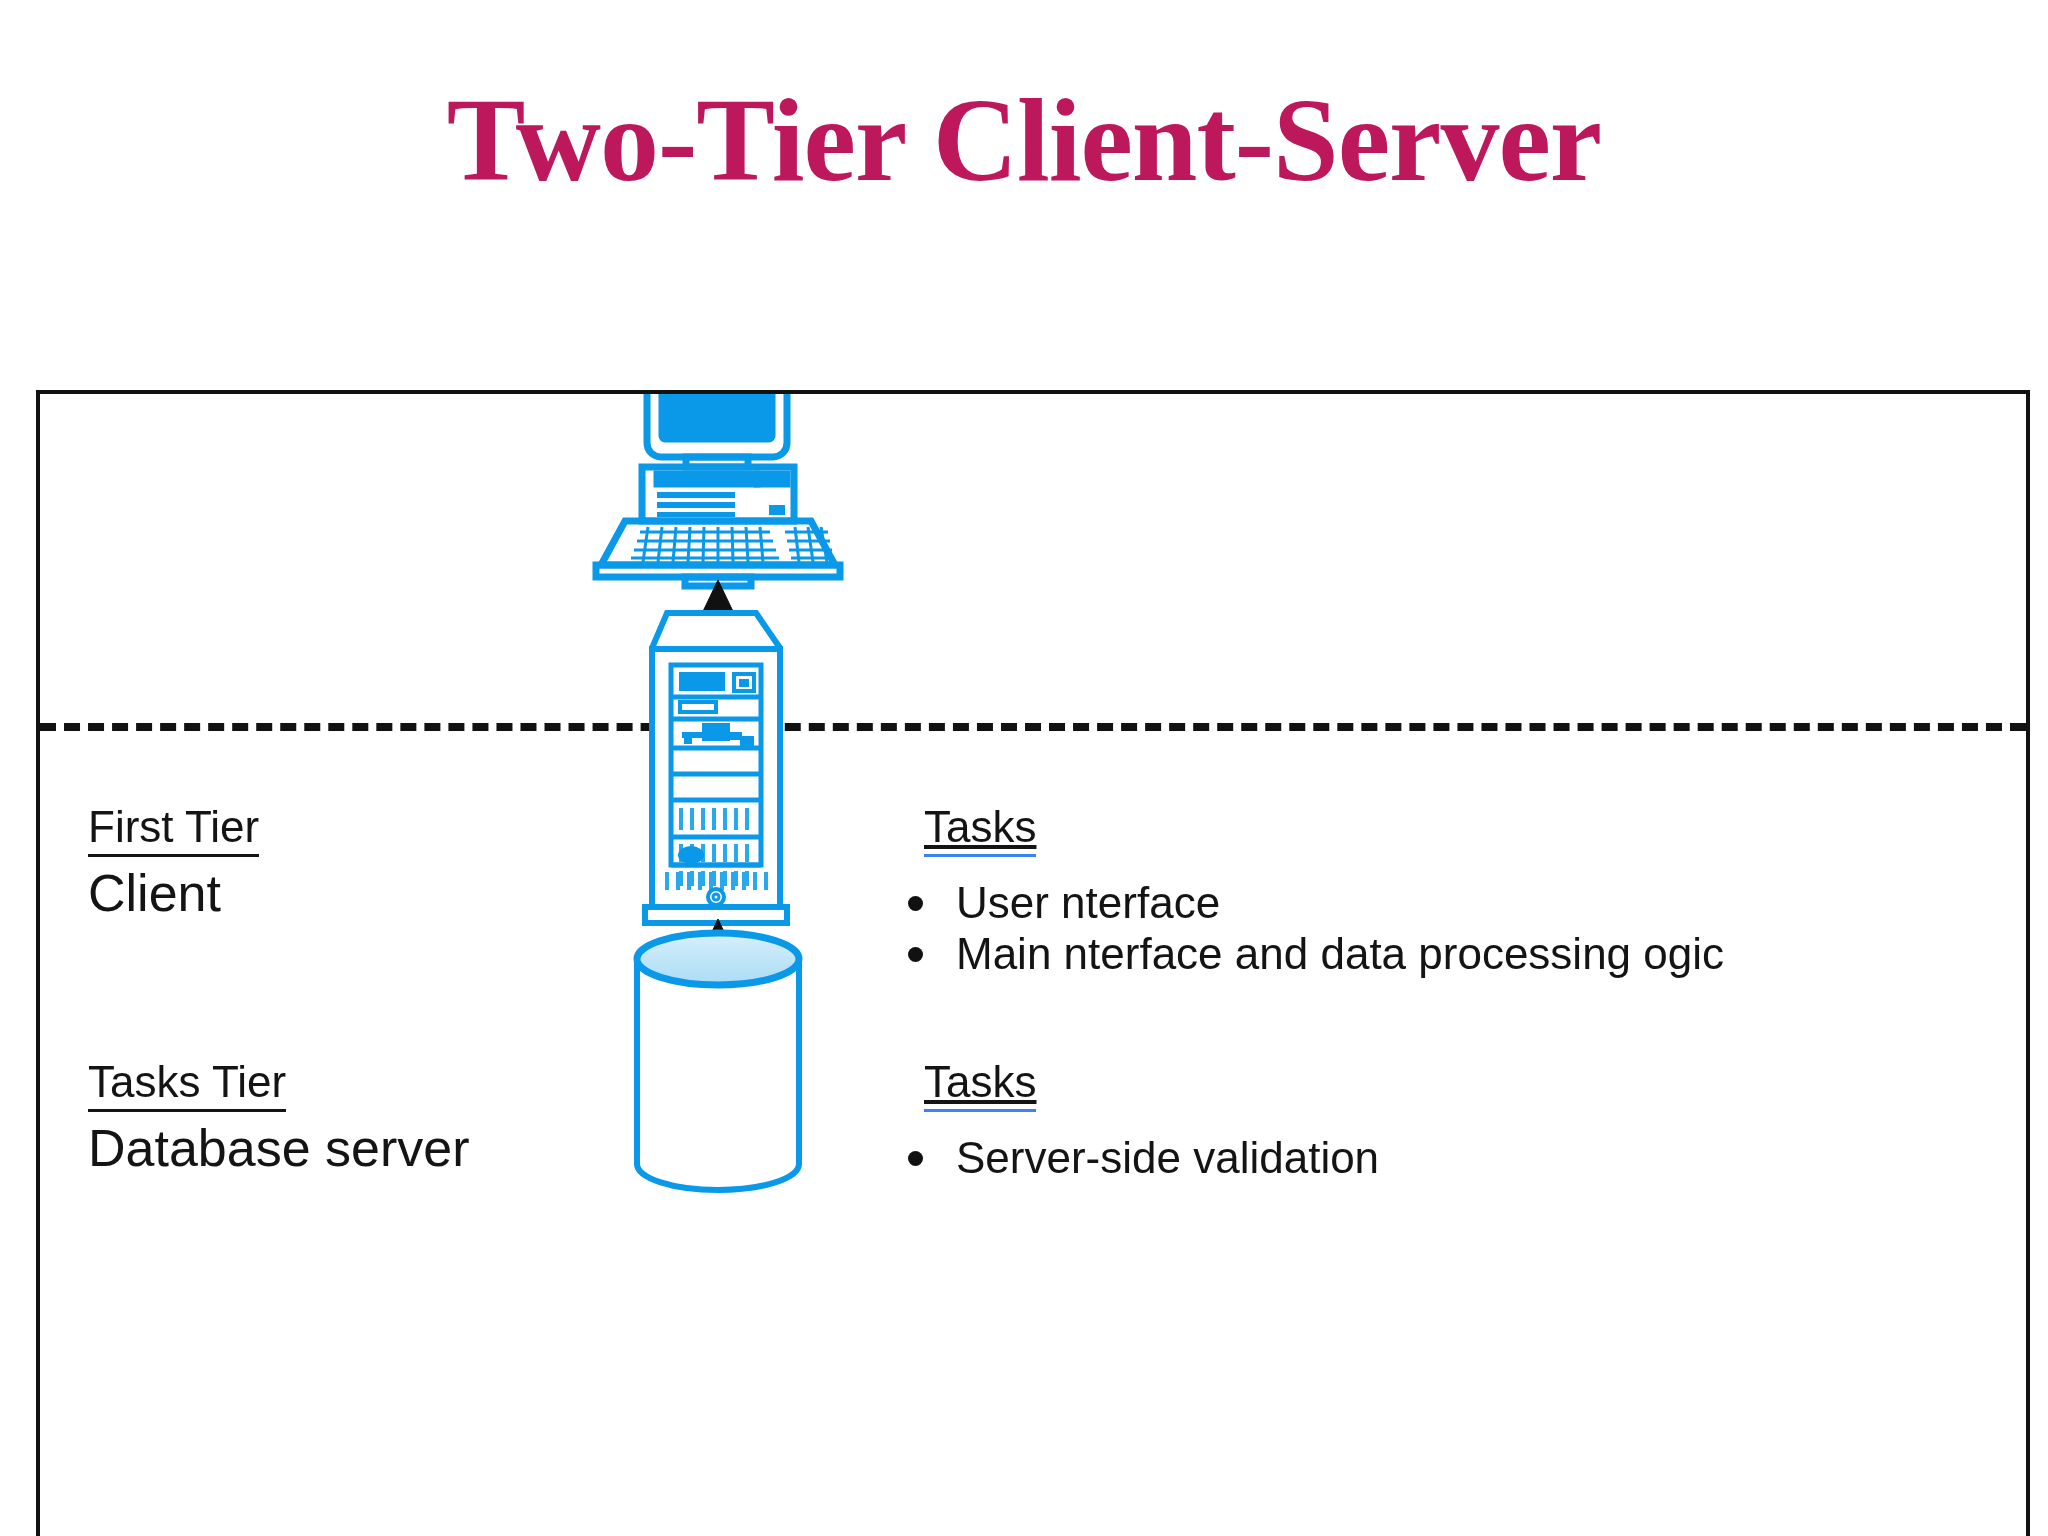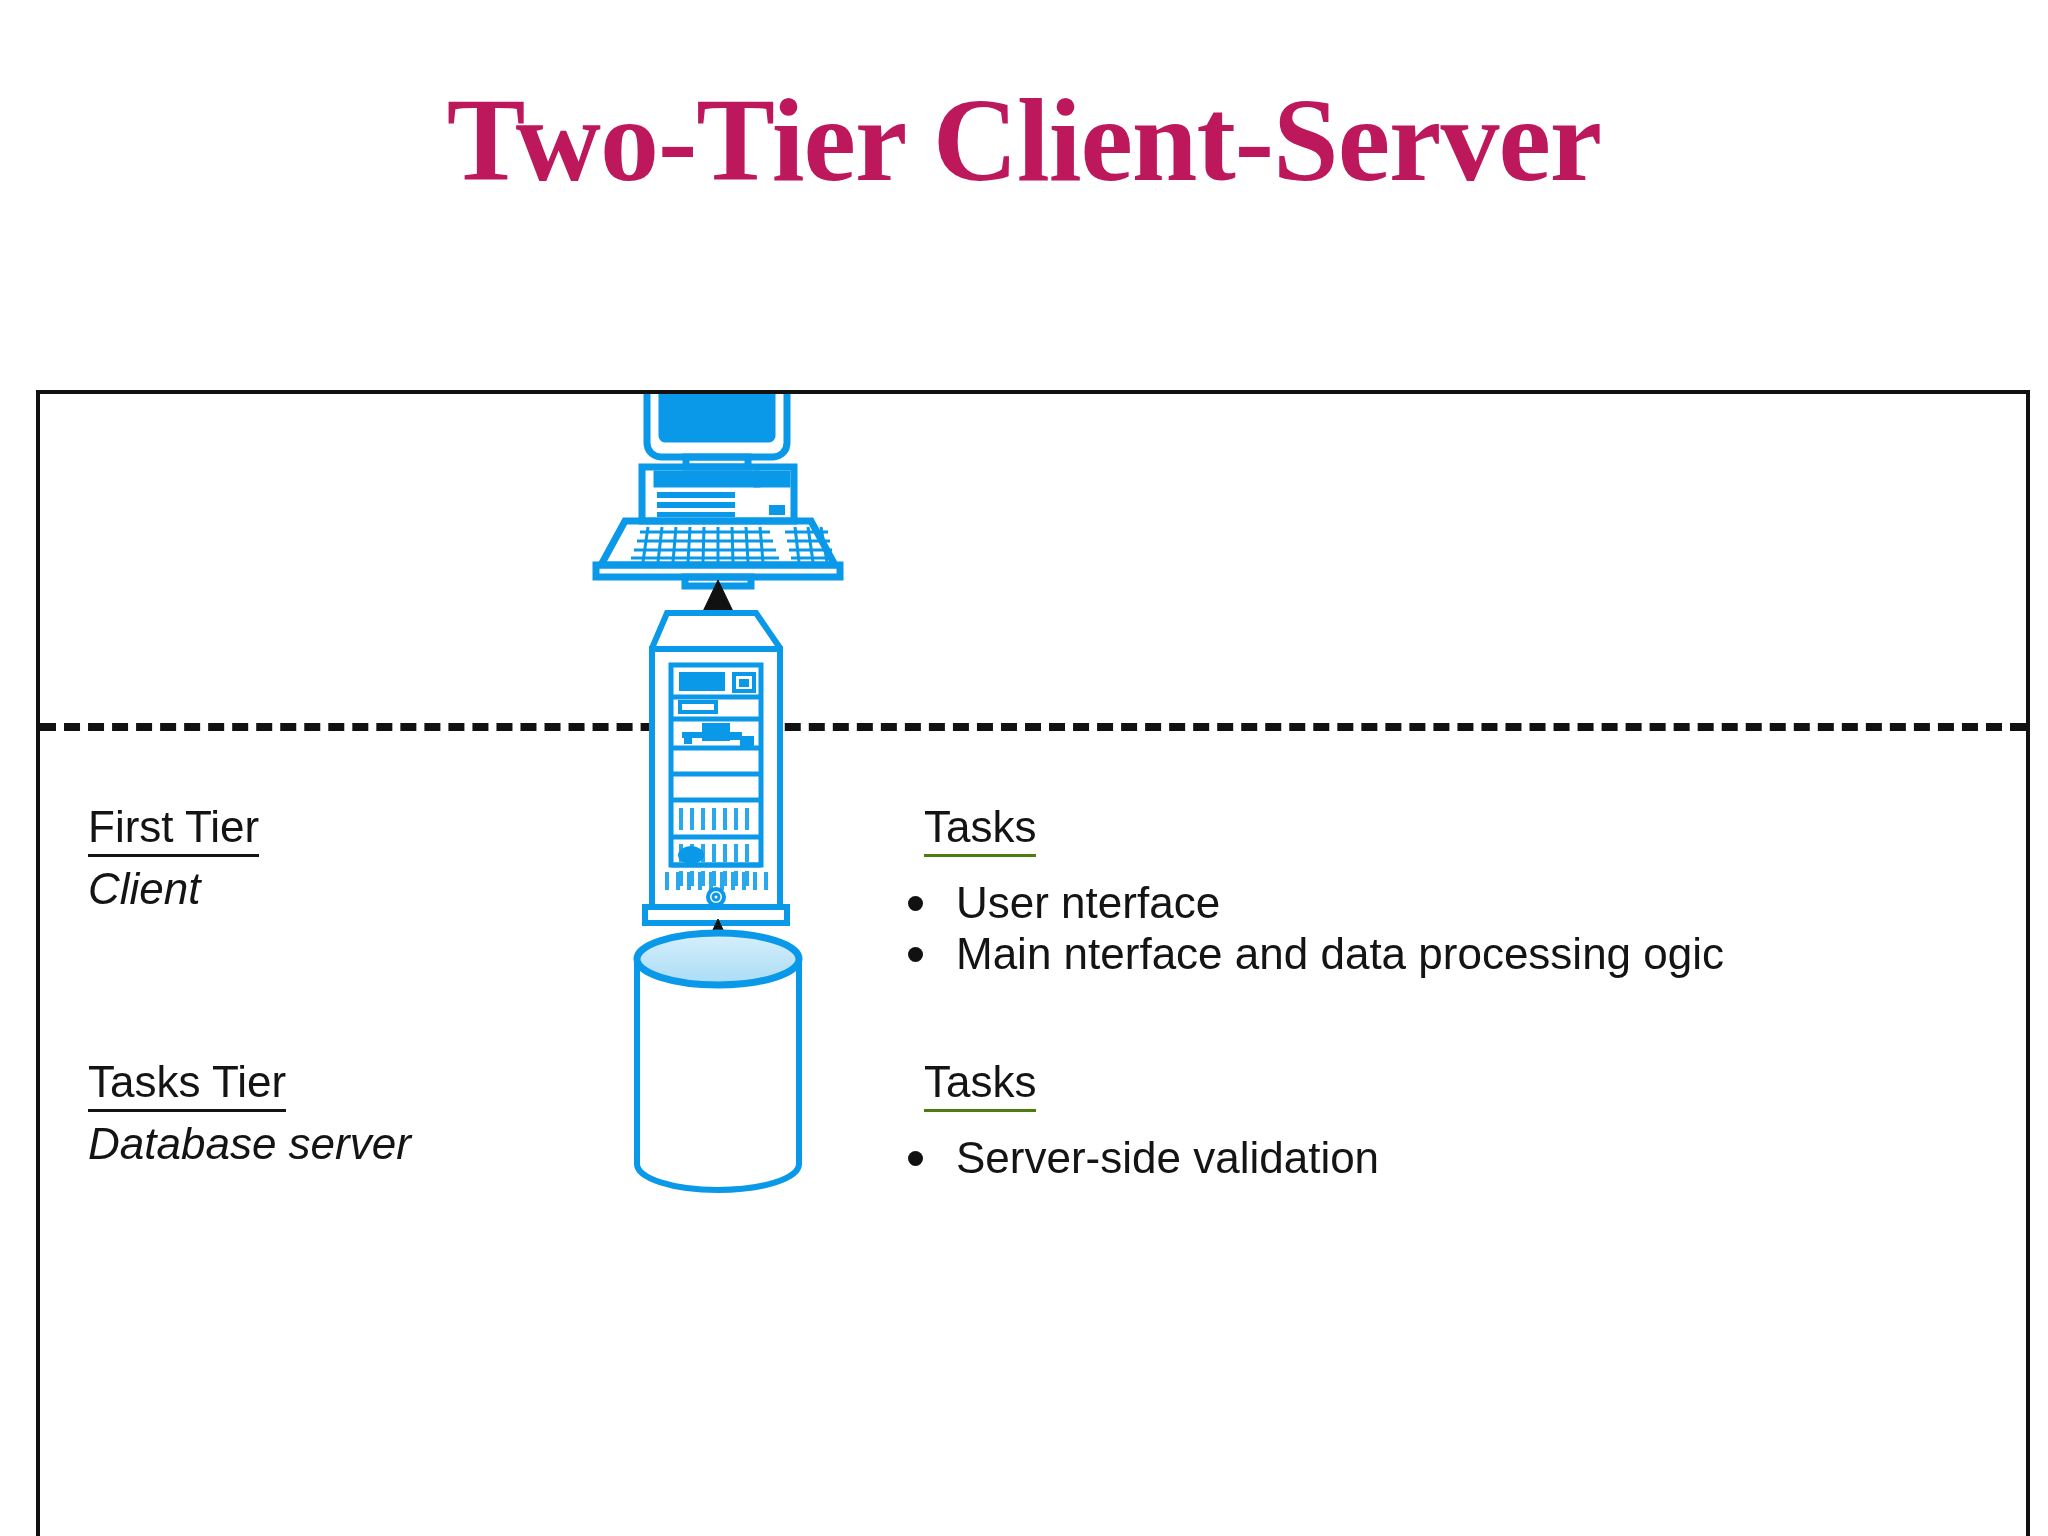--- a/index.html
+++ b/index.html
@@ -61,35 +61,35 @@
     font-size: 44px;
     color: #141414;
     white-space: nowrap;
     border-bottom: 3px solid #141414;
     padding-bottom: 4px;
     line-height: 1.05;
   }
   .tier-sub {
     position: absolute;
     font-family: "Liberation Sans", sans-serif;
-    font-style: italic;
+    font-size: 52px;
+    color: #141414;
+    white-space: nowrap;
+    line-height: 1.05;
+  }
+  .tasks-label {
+    position: absolute;
+    font-family: "Liberation Sans", sans-serif;
     font-size: 44px;
     color: #141414;
     white-space: nowrap;
-    line-height: 1.05;
-  }
-  .tasks-label {
-    position: absolute;
-    font-family: "Liberation Sans", sans-serif;
-    font-size: 44px;
-    color: #141414;
-    white-space: nowrap;
-    border-bottom: 3px solid #4d7c0f;
+    border-bottom: 3px solid #3b82f6;
     padding-bottom: 4px;
     line-height: 1.05;
+    text-decoration: underline;
   }
   .task-list {
     position: absolute;
     margin: 16px;
     padding: 0;
     list-style: none;
   }
   .task-item {
     font-family: "Liberation Sans", sans-serif;
     font-size: 44px;

